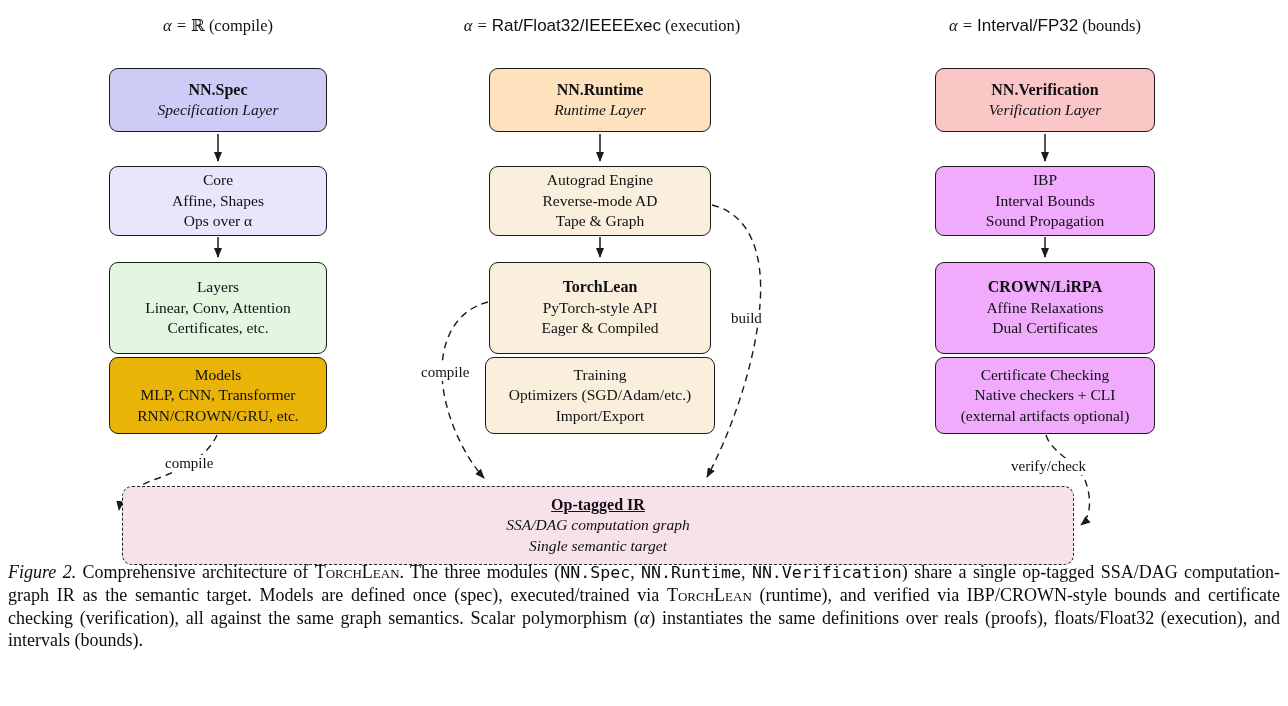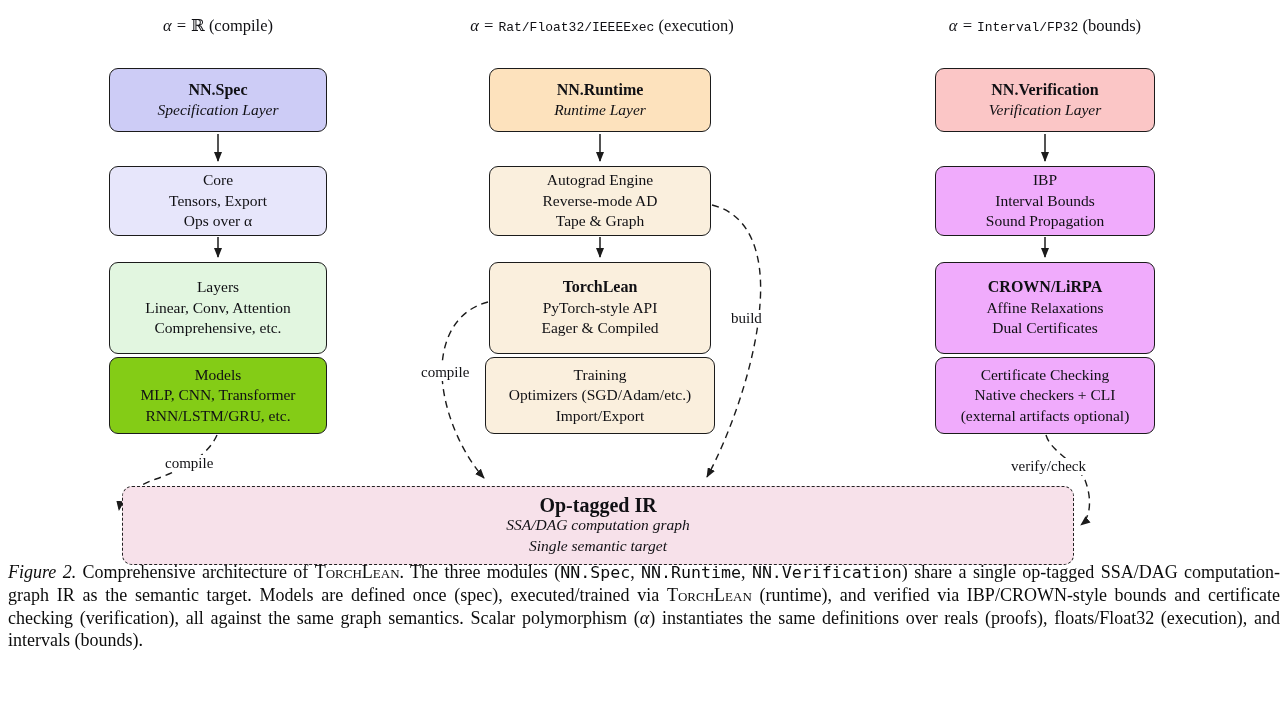--- a/index.html
+++ b/index.html
@@ -5,21 +5,21 @@
   html,body{margin:0;padding:0;background:#ffffff;}
   .fig{position:relative;width:1288px;height:706px;background:#ffffff;overflow:hidden;
        font-family:"Liberation Serif","DejaVu Serif",serif;color:#101014;}
 
   
   .colhead{position:absolute;top:16px;height:24px;text-align:center;font-size:16.5px;white-space:nowrap;}
   .ch1{left:58px;width:320px;}
   .ch2{left:420px;width:364px;}
   .ch3{left:878px;width:334px;}
   .it{font-style:italic;}
-  .mono{font-family:Liberation Mono, monospace;font-size:13px;}
+  .mono{font-family:Liberation Sans, sans-serif;font-size:17px;}
   .bb{font-family:"DejaVu Serif",serif;}
 
   
   .box{position:absolute;border:1.4px solid #1b1b1b;border-radius:9px;
        display:flex;flex-direction:column;justify-content:center;align-items:center;
        text-align:center;font-size:15.5px;line-height:20.5px;box-sizing:border-box;padding:2px 4px;}
   .box .t{font-weight:bold;font-size:16px;}
   .box .sub{font-style:italic;}
 
   .c1{left:109px;width:218px;}
@@ -27,29 +27,29 @@
   .c3{left:935px;width:220px;}
   .r1{top:68px;height:64px;}
   .r2{top:166px;height:70px;}
   .r3{top:262px;height:92px;}
   .r4{top:357px;height:77px;}
   .c2.r4{left:485px;width:230px;align-items:center;}
 
   .c1.r1{background:#cdccf6;}
   .c1.r2{background:#e7e6fb;}
   .c1.r3{background:#e2f6e0;}
-  .c1.r4{background:#84cc16;}
+  .c1.r4{background:#eab308;}
   .c2.r1{background:#fde2bd;}
   .c2.r2,.c2.r3,.c2.r4{background:#faefdd;}
   .c3.r1{background:#fbc6c6;}
   .c3.r2,.c3.r3,.c3.r4{background:#f0abfc;}
 
   .ir{left:122px;top:486px;width:952px;height:79px;background:#f7e1ea;
       border:1.6px dashed #222222;border-radius:10px;}
-  .ir .t{font-size:20px;}
+  .ir .t{font-size:16px;text-decoration:underline;}
   .ir .sub{font-style:italic;}
 
   
   svg.edges{position:absolute;left:0;top:0;pointer-events:none;}
 
   .elabel{position:absolute;background:#ffffff;padding:0 3px;font-size:15px;white-space:nowrap;}
 
   
   .caption{position:absolute;left:8px;top:561px;width:1272px;
            font-size:18px;line-height:22.3px;text-align:justify;color:#0c0c0c;}
@@ -89,32 +89,32 @@
       <path d="M 1046 435 C 1051 452, 1074 460, 1085 480 C 1092 498, 1091 517, 1081 525" marker-end="url(#ah)"></path>
     </g>
   </svg>
 
   <div class="box c1 r1">
     <div class="t">NN.Spec</div>
     <div class="sub">Specification Layer</div>
   </div>
   <div class="box c1 r2">
     <div>Core</div>
-    <div>Tensors, Export</div>
+    <div>Affine, Shapes</div>
     <div>Ops over α</div>
   </div>
   <div class="box c1 r3">
     <div>Layers</div>
     <div>Linear, Conv, Attention</div>
-    <div>Comprehensive, etc.</div>
+    <div>Certificates, etc.</div>
   </div>
   <div class="box c1 r4">
     <div>Models</div>
     <div>MLP, CNN, Transformer</div>
-    <div>RNN/LSTM/GRU, etc.</div>
+    <div>RNN/CROWN/GRU, etc.</div>
   </div>
 
   <div class="box c2 r1">
     <div class="t">NN.Runtime</div>
     <div class="sub">Runtime Layer</div>
   </div>
   <div class="box c2 r2">
     <div>Autograd Engine</div>
     <div>Reverse-mode AD</div>
     <div>Tape &amp; Graph</div>

